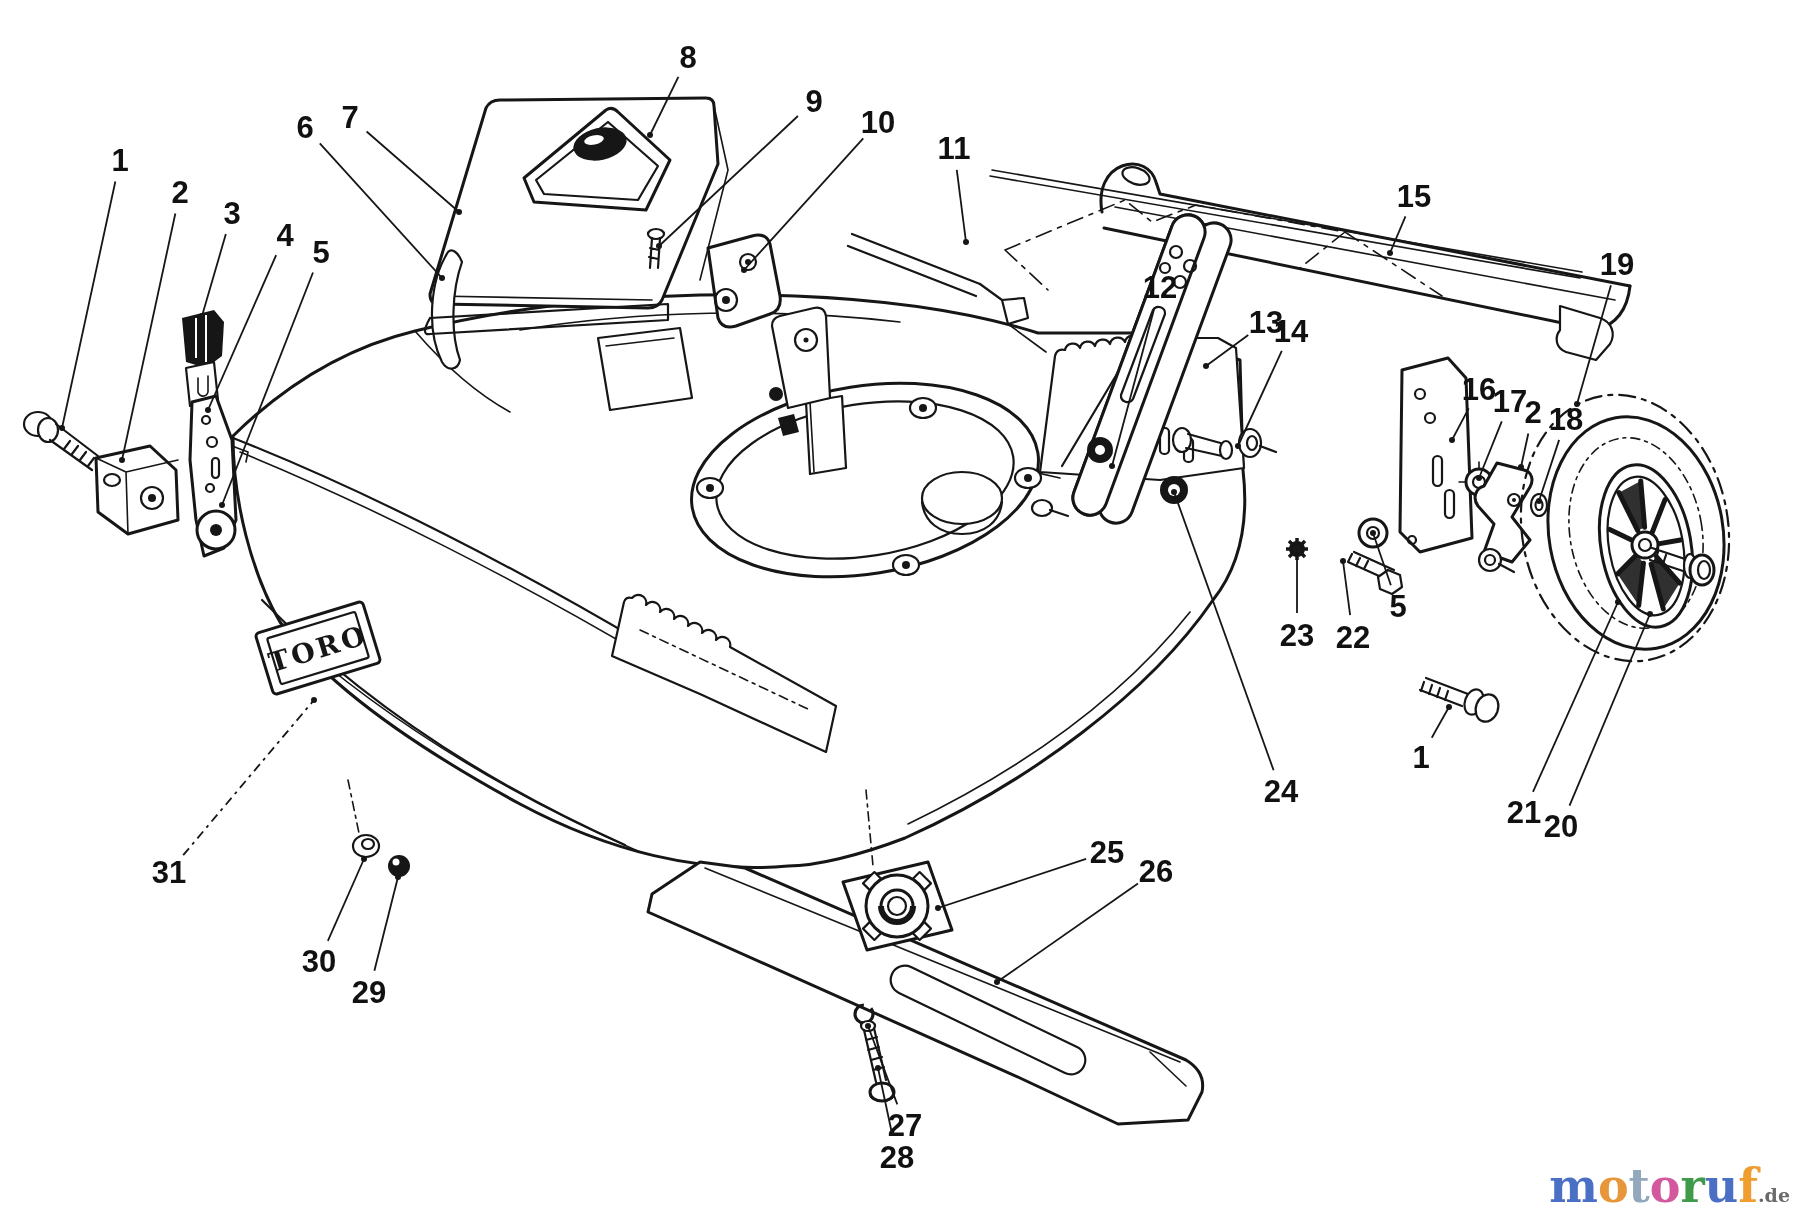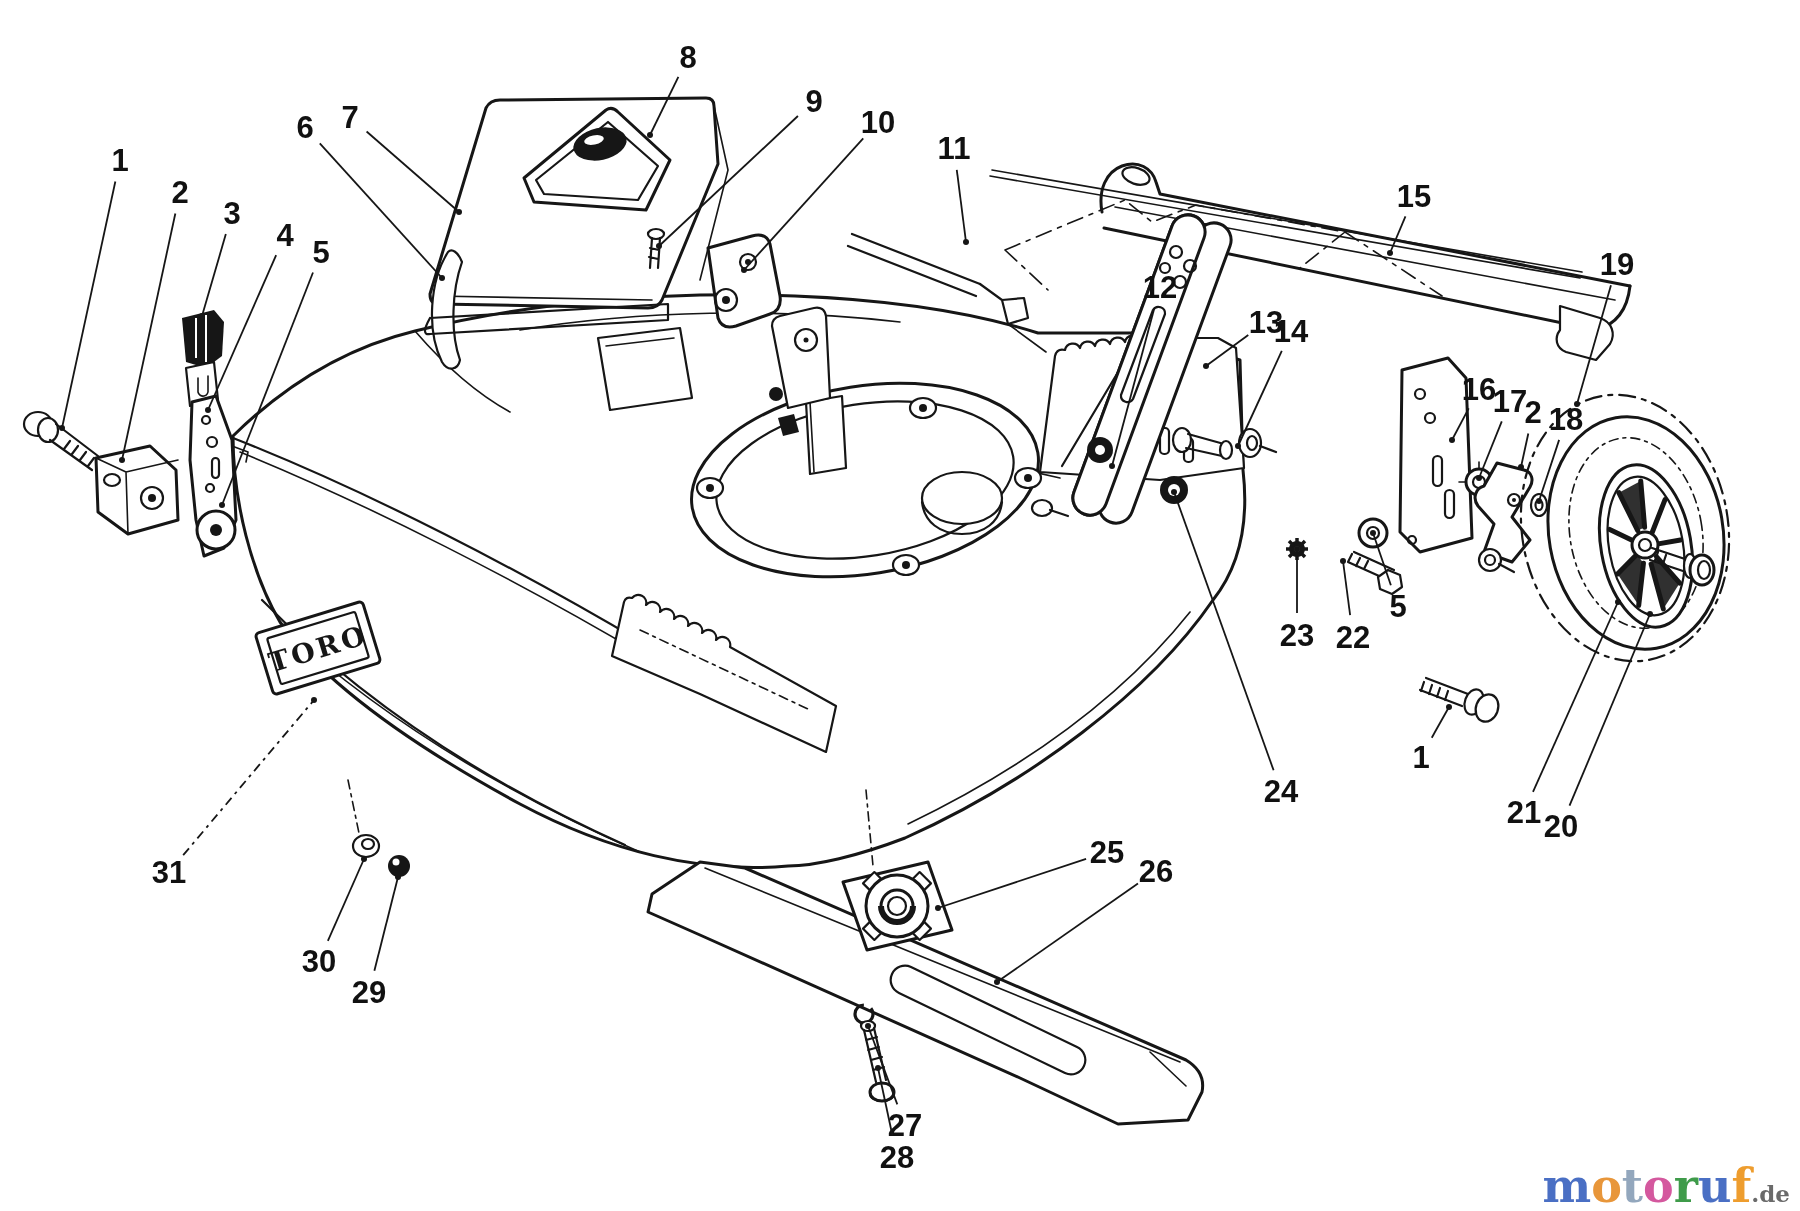--- a/index.html
+++ b/index.html
@@ -12,21 +12,21 @@
   .s1{stroke:#161616;stroke-width:1.6;fill:none;stroke-linecap:round;stroke-linejoin:round}
   .wf{fill:#ffffff}
   .bf{fill:#161616;stroke:none}
   .dd{stroke-dasharray:16 7 4 7}
   .dd2{stroke-dasharray:9 5 3 5}
   .callout-num{font:700 31px "Liberation Sans", sans-serif;fill:#111;}
   .leader{stroke:#161616;stroke-width:1.8;fill:none}
   .toro-text{font:700 27px "DejaVu Serif", serif;letter-spacing:3px;fill:#161616;}
   .watermark{position:absolute;right:10px;bottom:2px;font:700 46px "DejaVu Serif", serif;
              line-height:1;user-select:none;}
-  .watermark .suffix{font-size:23px;font-weight:700;color:#6a6a6a;}
+  .watermark .suffix{font-size:19px;font-weight:700;color:#6a6a6a;}
 </style>
 </head>
 <body>
 
 <div class="stage">
 <svg width="1800" height="1211" viewBox="0 0 1800 1211" xmlns="http://www.w3.org/2000/svg">
 
   <g>
     <path class="s3 wf" d="M 233,436 C 285,385 345,348 415,331 C 530,302 665,291 795,296
       C 895,300 975,313 1038,333 L 1148,333 L 1240,360 L 1243,470

